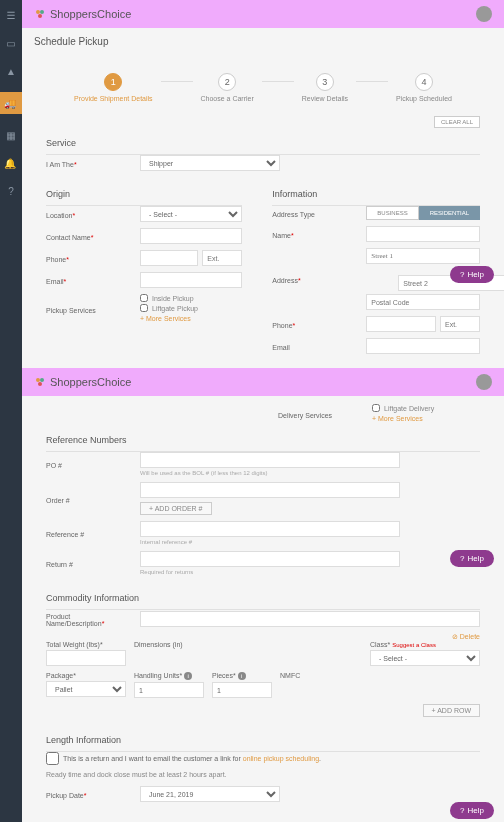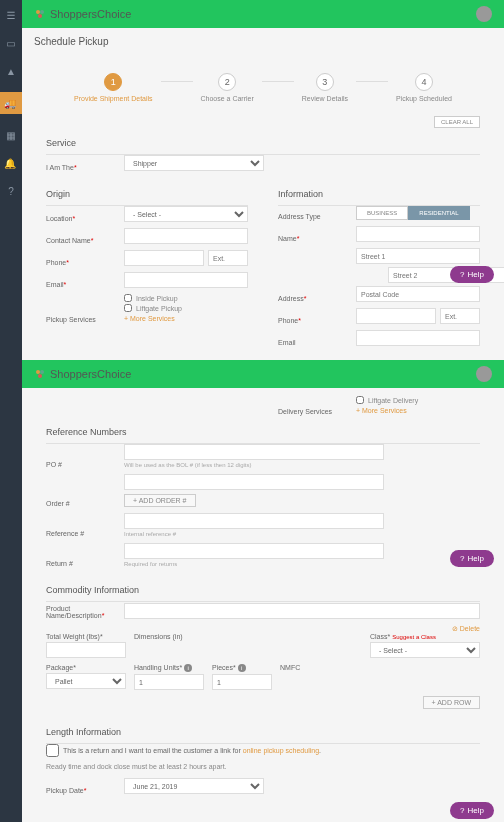--- a/index.html
+++ b/index.html
@@ -1,40 +1,40 @@
 <!DOCTYPE html>
 <html><head>
 <meta charset="utf-8">
 <style>
 *{margin:0;padding:0;box-sizing:border-box;font-family:Arial,sans-serif}
 body{background:#f5f5f5;font-size:8px;color:#666}
 .sidebar{position:fixed;left:0;top:0;width:22px;height:100%;background:#2c3642;display:flex;flex-direction:column;align-items:center;padding-top:8px;gap:14px}
 .sidebar-item{width:14px;height:14px;color:#8a96a3;display:flex;align-items:center;justify-content:center;cursor:pointer;font-size:10px}
 .sidebar-item.active{background:#e09a42;width:22px;height:22px}
 .main{margin-left:22px}
-.topbar{background:#22c55e;height:28px;display:flex;align-items:center;padding:0 12px;justify-content:space-between}
+.topbar{background:#f0abfc;height:28px;display:flex;align-items:center;padding:0 12px;justify-content:space-between}
 .logo{display:flex;align-items:center;gap:4px;font-size:11px;color:#555}
 .logo-icon{width:12px;height:12px}
 .user-icon{width:16px;height:16px;border-radius:50%;background:#999}
 .page-title{padding:8px 12px;font-size:10px;color:#555}
 .content{padding:8px 24px}
 .stepper{display:flex;justify-content:space-between;padding:10px 20px;position:relative}
 .stepper::before{content:'';position:absolute;top:18px;left:40px;right:40px;height:1px;background:#ddd}
 .step{display:flex;flex-direction:column;align-items:center;gap:4px;z-index:1;background:#f5f5f5;padding:0 8px}
 .step-circle{width:18px;height:18px;border-radius:50%;border:1px solid #ccc;display:flex;align-items:center;justify-content:center;font-size:9px;background:#fff}
 .step.active .step-circle{background:#e09a42;border-color:#e09a42;color:#fff}
 .step-label{font-size:7px;color:#888}
 .step.active .step-label{color:#e09a42}
 .clear-all{text-align:right;padding:4px 0}
 .clear-btn{border:1px solid #ccc;background:#fff;padding:2px 6px;font-size:6px;color:#888;cursor:pointer}
 .section{margin-bottom:12px}
 .section-title{font-size:9px;color:#555;padding:6px 0;border-bottom:1px solid #e0e0e0;}
 .two-col{display:flex;gap:30px}
 .col{flex:1}
-.field{display:flex;align-items:flex-end;margin-bottom:6px;gap:8px}
+.field{display:flex;align-items:center;margin-bottom:6px;gap:24px}
 .field-label{width:70px;font-size:7px;color:#666;padding-top:3px}
 .field-label .req{color:#d00}
 .field-input{flex:1}
 input[type=text],select{width:100%;height:16px;border:1px solid #ddd;background:#fff;font-size:7px;padding:0 4px;color:#666}
 input.narrow{width:40px}
 .hint{font-size:6px;color:#aaa;margin-top:2px}
 .chk{display:flex;align-items:center;gap:4px;font-size:7px;color:#888;margin-bottom:2px}
 .chk input{width:8px;height:8px}
 .more-link{color:#e09a42;font-size:7px;cursor:pointer}
 .toggle-group{display:flex;gap:0}
@@ -166,21 +166,21 @@
               </div>
             </div>
           </div>
         <div class="field">
             <div class="field-label"><span>Name</span><span class="req">*</span></div>
             <div class="field-input"><input type="text" style=""></div>
           </div>
         <div class="field">
             <div class="field-label"><span>Address</span><span class="req">*</span></div>
             <div class="field-input">
-          <input type="text" style="margin-bottom: 3px;" placeholder="Street 1">
+          <input type="text" style="margin-bottom: 11px; font-family: Liberation Serif, serif;" placeholder="Street 1">
           <input type="text" style="margin-bottom: 3px; margin-left: 32px;" placeholder="Street 2">
           <input type="text" placeholder="Postal Code" style="">
         </div>
           </div>
         <div class="field">
             <div class="field-label"><span>Phone</span><span class="req">*</span></div>
             <div class="field-input phone-ext">
               <input type="text" style="">
               <input type="text" class="narrow" placeholder="Ext." style="">
             </div>

